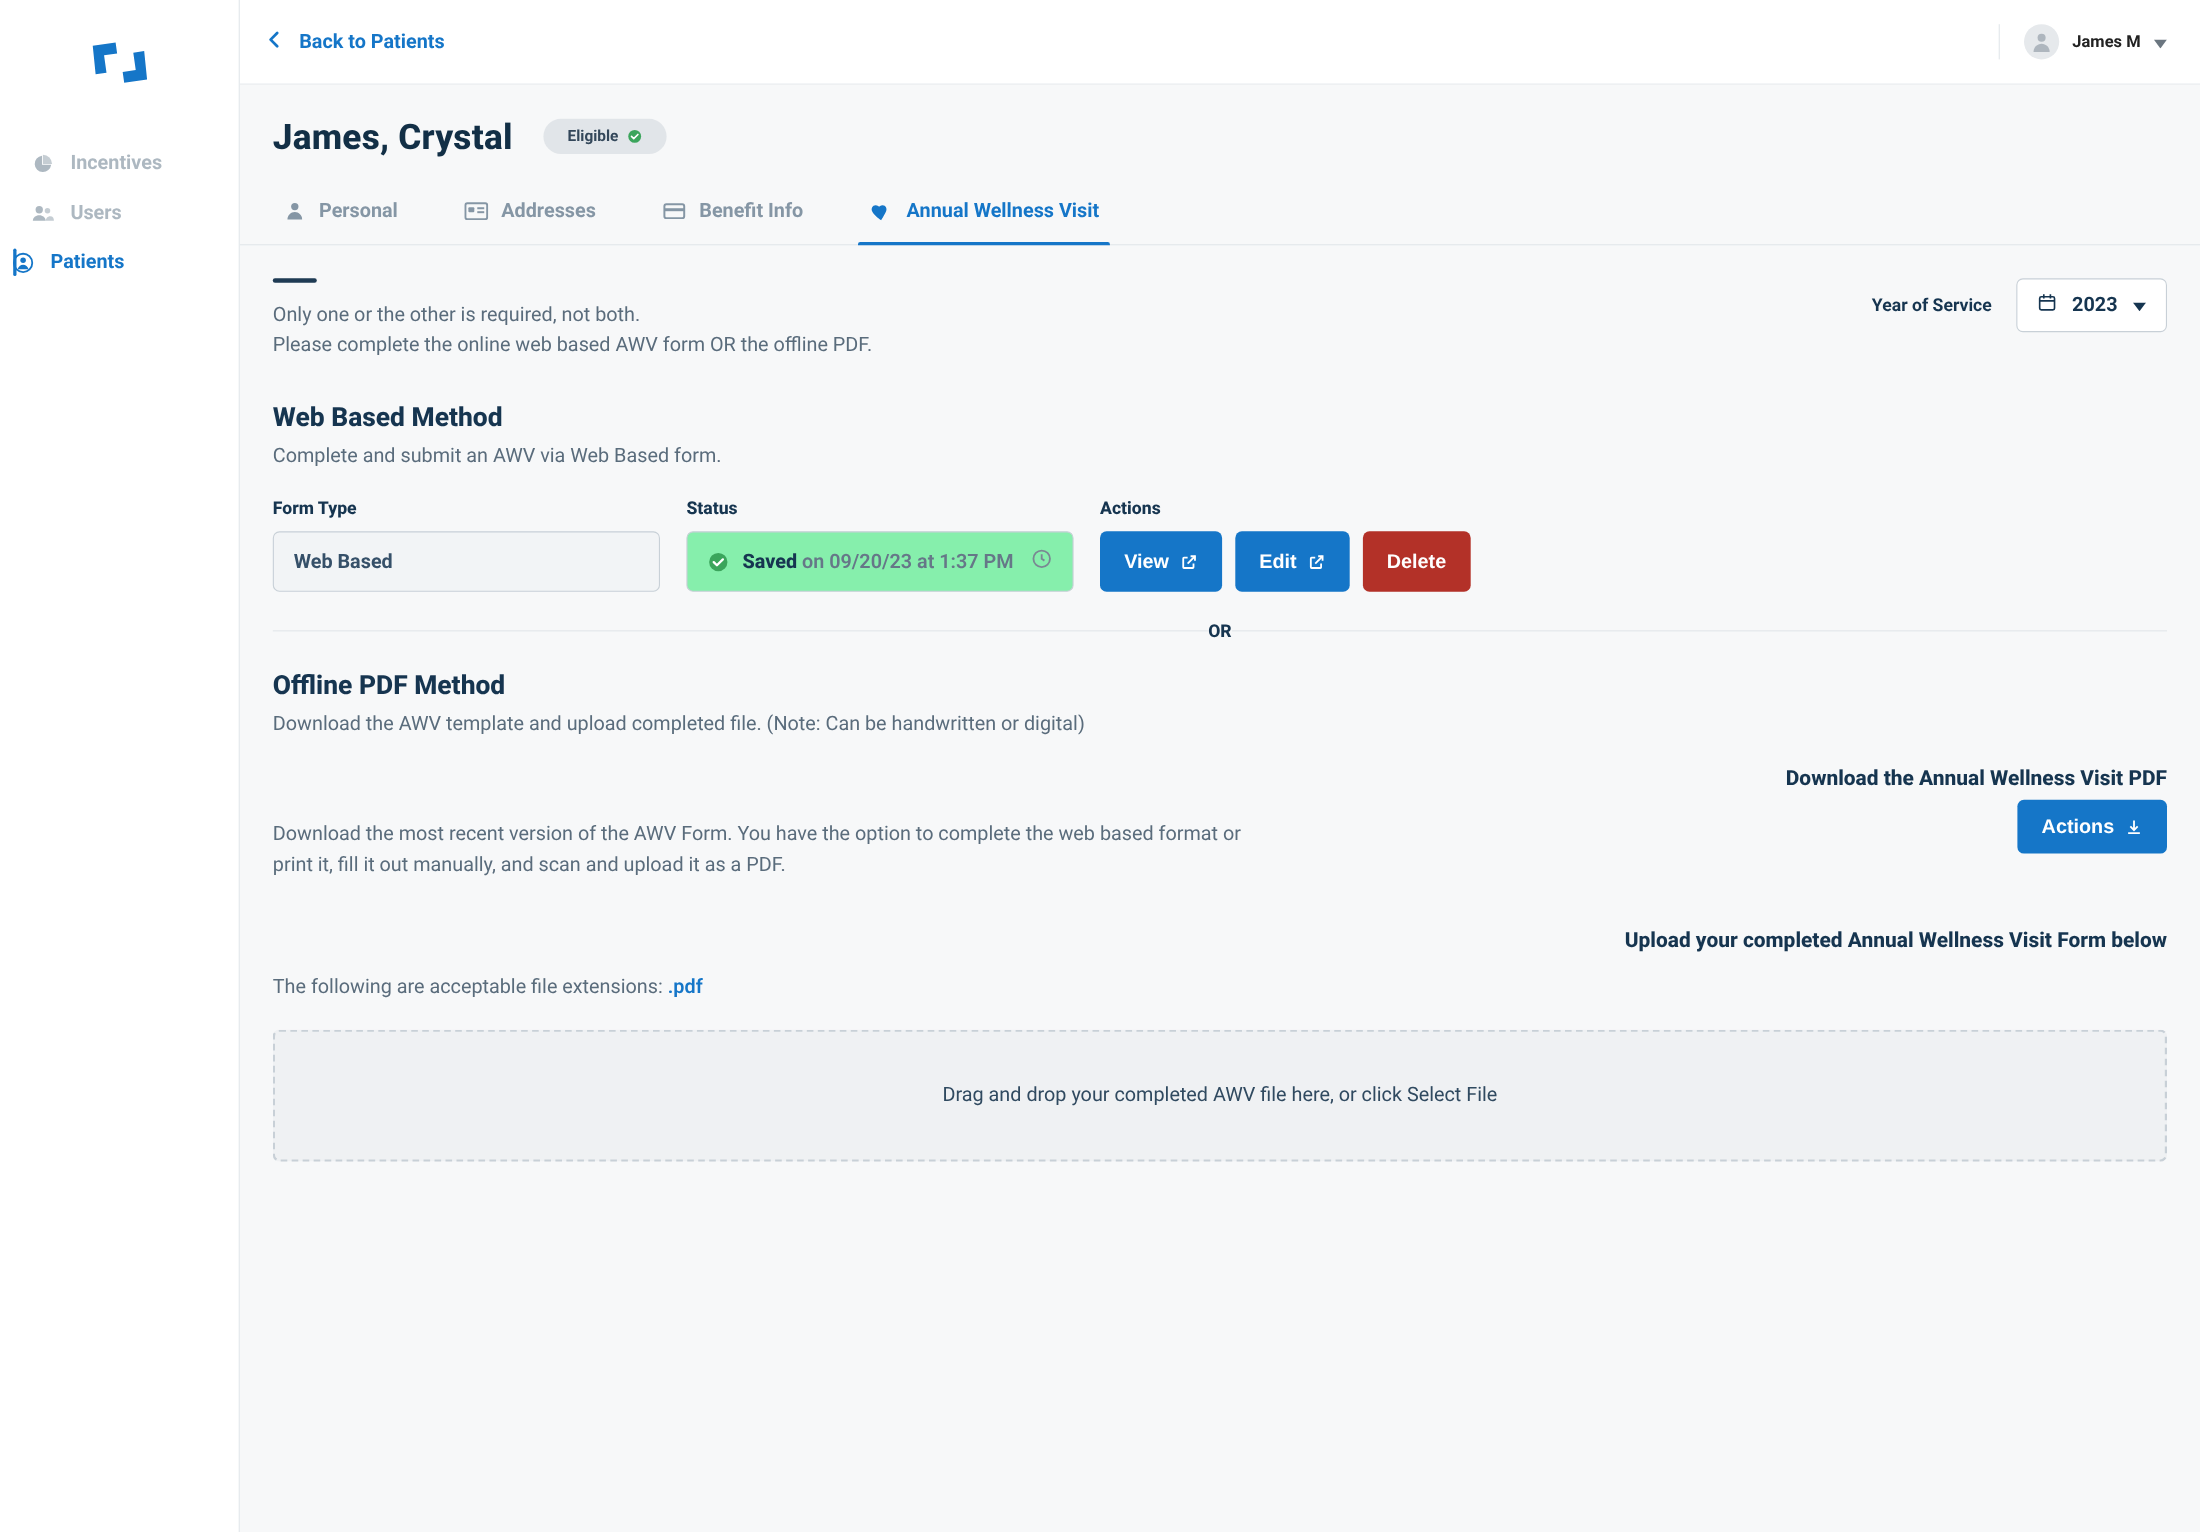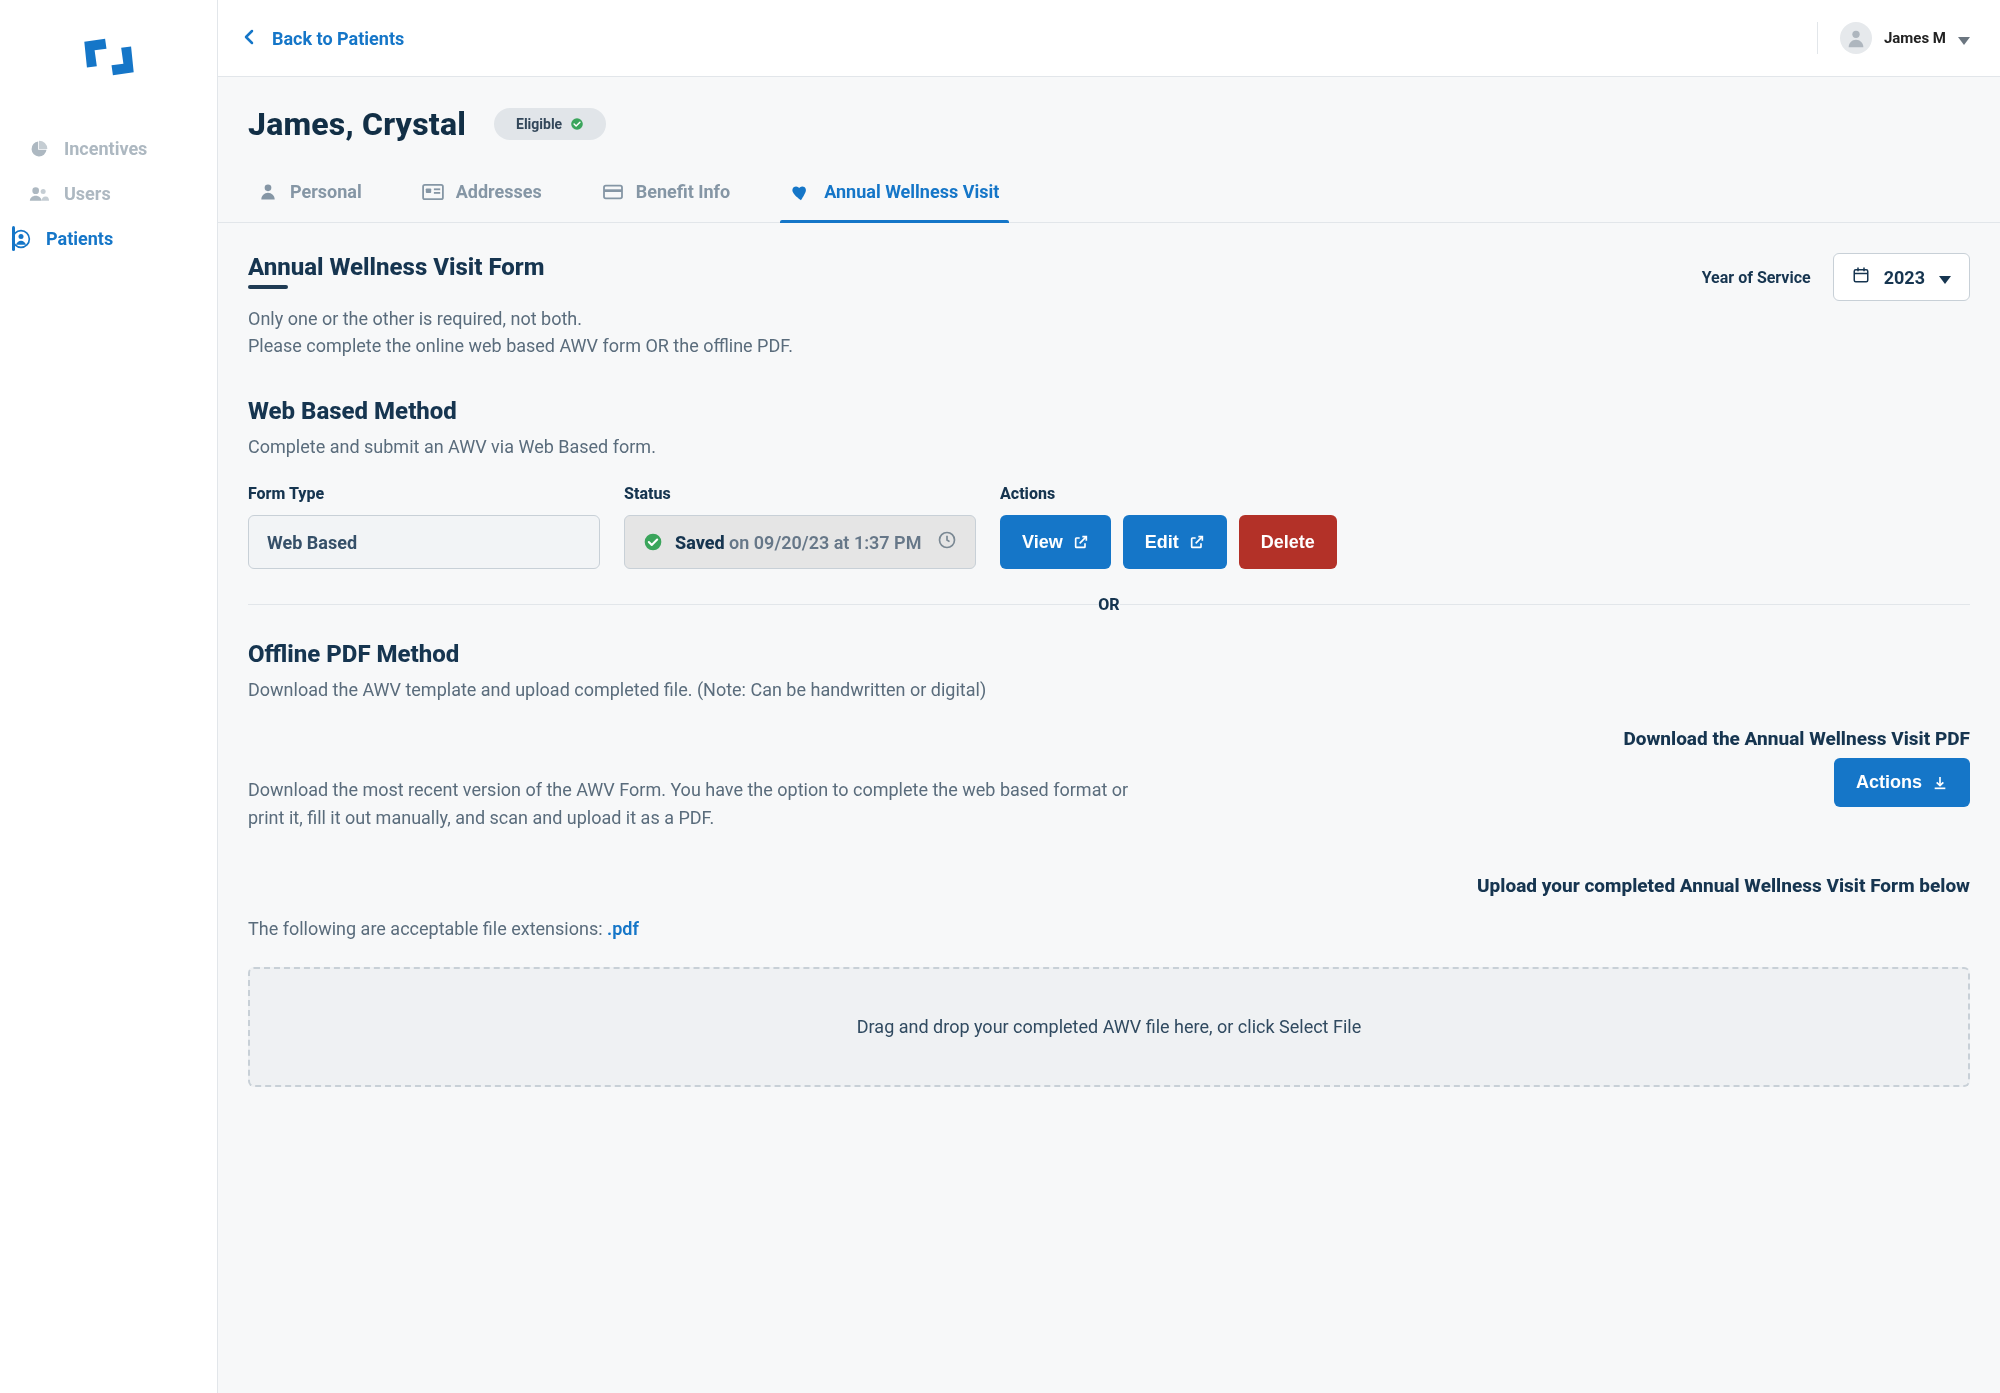--- a/index.html
+++ b/index.html
@@ -89,21 +89,21 @@
     font-weight:700; font-size:18px; color:#163550;
   }
   h3.method-title { font-size:24px; font-weight:800; margin:38px 0 8px; color:#163550;}
   .col-labels { display:flex; gap:24px; margin-top:24px; }
   .col-labels .col { font-weight:800; font-size:16px; color:#163550; }
   .col-form { width:352px;}
   .col-status { width:352px;}
   .col-actions { flex:1;}
   .row-inputs { display:flex; gap:24px; margin-top:12px; align-items:stretch;}
   .box {
-    border:1.5px solid #C8D0D7; border-radius:6px; background:#e5e5e5;
+    border:1.5px solid #C8D0D7; border-radius:6px; background:#86efac;
     padding:14px 18px; display:flex; align-items:center; justify-content:space-between;
     font-weight:700; color:#365069; font-size:18px;
   }
   .box.form { width:352px; background:#F2F4F6;}
   .box.status { width:352px; gap:12px;}
   .status-left { display:flex; align-items:center; gap:12px;}
   .saved-main { color:#163550; font-weight:800;}
   .saved-sub { color:#667788; font-weight:600;}
   .actions { display:flex; gap:12px;}
   .btn { border:none; border-radius:6px; padding:14px 22px; font-weight:700; font-size:18px; cursor:pointer; display:flex; align-items:center; gap:10px; color:#fff;}
@@ -246,21 +246,20 @@
                 <path d="M12 20s-7-4.5-9-9c-1.2-2.7.3-6 3.5-6 2 0 3.5 1.5 3.5 1.5S11.5 5 13.5 5C16.7 5 18.2 8.3 17 11c-2 4.5-5 9-5 9z"></path>
               </svg>
             </span>
           <span>Annual Wellness Visit</span>
         </div>
       </div>
 
       <div class="content">
         <div class="section-title-row">
           <div>
-            <h2 class="section-title">Annual Wellness Visit Form</h2>
             <div class="title-underline"></div>
             <p class="sub">Only one or the other is required, not both.</p>
             <p class="sub">Please complete the online web based AWV form OR the offline PDF.</p>
           </div>
           <div class="yos">
             <div class="yos-label">Year of Service</div>
             <div class="yos-select">
               <span><svg width="18" height="18" viewBox="0 0 24 24" fill="none" stroke="#163550" stroke-width="2">
                     <rect x="3" y="5" width="18" height="16" rx="2"></rect>
                     <line x1="3" y1="10" x2="21" y2="10"></line>

